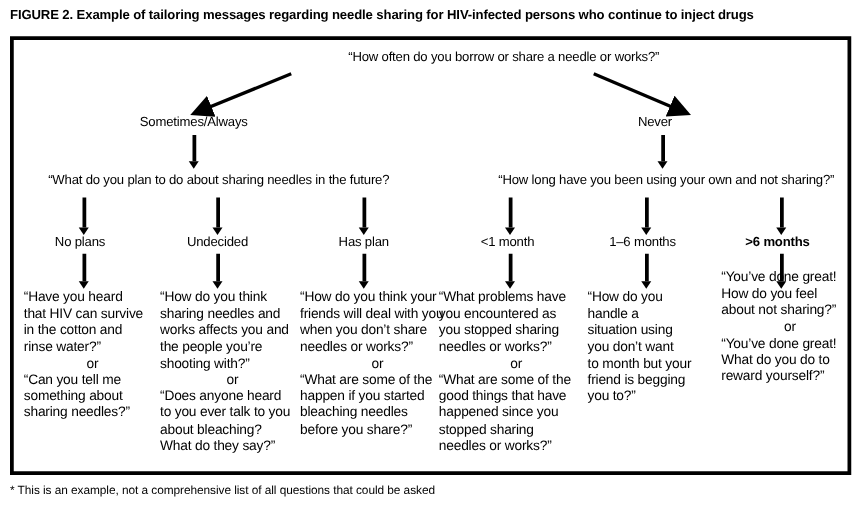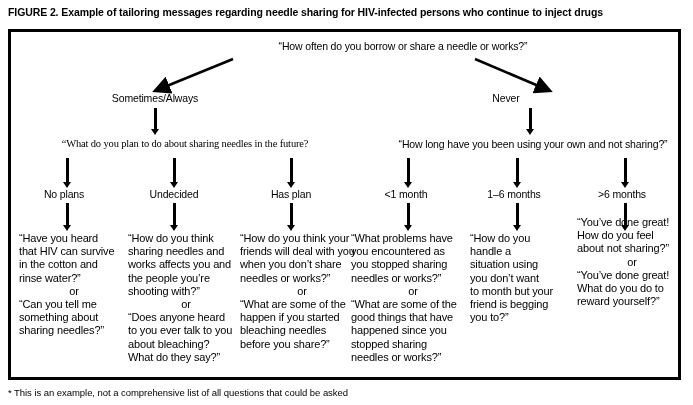--- a/index.html
+++ b/index.html
@@ -116,21 +116,21 @@
   <line x1="15" y1="4" x2="88" y2="35" stroke="#000" stroke-width="2.6" marker-end="url(#ah1)"></line>
 </svg>
 
 <div class="node centered" style="left:95px; top:92px; width:120px;">Sometimes/Always</div>
 
 <div class="varrow" style="left:151px; top:108px; height:27px;">
   <div class="shaft" style="height:21px;"></div>
   <div class="head" style="top:21px;"></div>
 </div>
 
-<div class="node centered" style="left:35px; top:138px; width:300px;font-family:Liberation Serif, serif;">“What do you plan to do about sharing needles in the future?</div>
+<div class="node centered" style="left:25px; top:138px; width:300px;">“What do you plan to do about sharing needles in the future?</div>
 
 <div class="varrow" style="left:63px; top:158px; height:30px;">
   <div class="shaft" style="height:24px;"></div>
   <div class="head" style="top:24px;"></div>
 </div>
 <div class="varrow" style="left:170px; top:158px; height:30px;">
   <div class="shaft" style="height:24px;"></div>
   <div class="head" style="top:24px;"></div>
 </div>
 <div class="varrow" style="left:287px; top:158px; height:30px;">
@@ -184,21 +184,21 @@
   <span class="ln">friends will deal with you</span>
   <span class="ln">when you don’t share</span>
   <span class="ln">needles or works?”</span>
   <span class="or">or</span>
   <span class="ln">“What are some of the</span>
   <span class="ln">happen if you started</span>
   <span class="ln">bleaching needles</span>
   <span class="ln">before you share?”</span>
 </div>
 
-<div class="node centered" style="left:466px; top:92px; width:80px;">Never</div>
+<div class="node centered" style="left:484px; top:92px; width:80px;">Never</div>
 
 <div class="varrow" style="left:526px; top:108px; height:27px;">
   <div class="shaft" style="height:21px;"></div>
   <div class="head" style="top:21px;"></div>
 </div>
 
 <div class="node centered" style="left:388px; top:138px; width:290px;">“How long have you been using your own and not sharing?”</div>
 
 <div class="varrow" style="left:404px; top:158px; height:30px;">
   <div class="shaft" style="height:24px;"></div>
@@ -208,21 +208,21 @@
   <div class="shaft" style="height:24px;"></div>
   <div class="head" style="top:24px;"></div>
 </div>
 <div class="varrow" style="left:621px; top:158px; height:30px;">
   <div class="shaft" style="height:24px;"></div>
   <div class="head" style="top:24px;"></div>
 </div>
 
 <div class="node centered" style="left:365px; top:188px; width:82px;">&lt;1 month</div>
 <div class="node centered" style="left:473px; top:188px; width:82px;">1–6 months</div>
-<div class="node centered" style="left:581px; top:188px; width:82px;">&gt;6 months</div>
+<div class="node centered" style="left:581px; top:188px; width:82px;font-weight:bold;">&gt;6 months</div>
 
 <div class="varrow" style="left:404px; top:203px; height:28px;">
   <div class="shaft" style="height:22px;"></div>
   <div class="head" style="top:22px;"></div>
 </div>
 <div class="varrow" style="left:513px; top:203px; height:28px;">
   <div class="shaft" style="height:22px;"></div>
   <div class="head" style="top:22px;"></div>
 </div>
 <div class="varrow" style="left:621px; top:203px; height:28px;">

